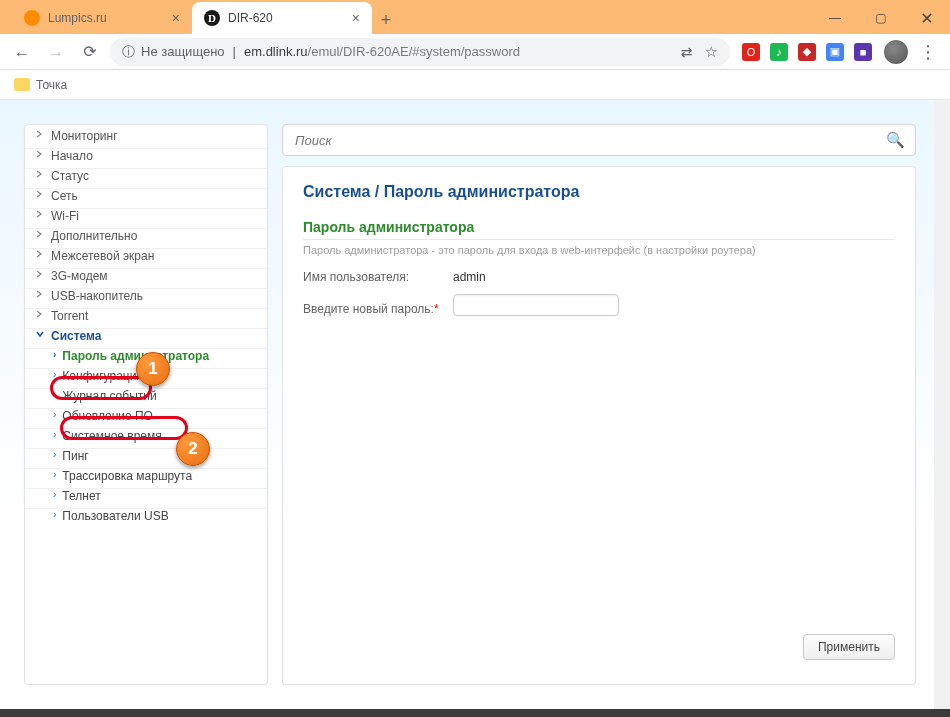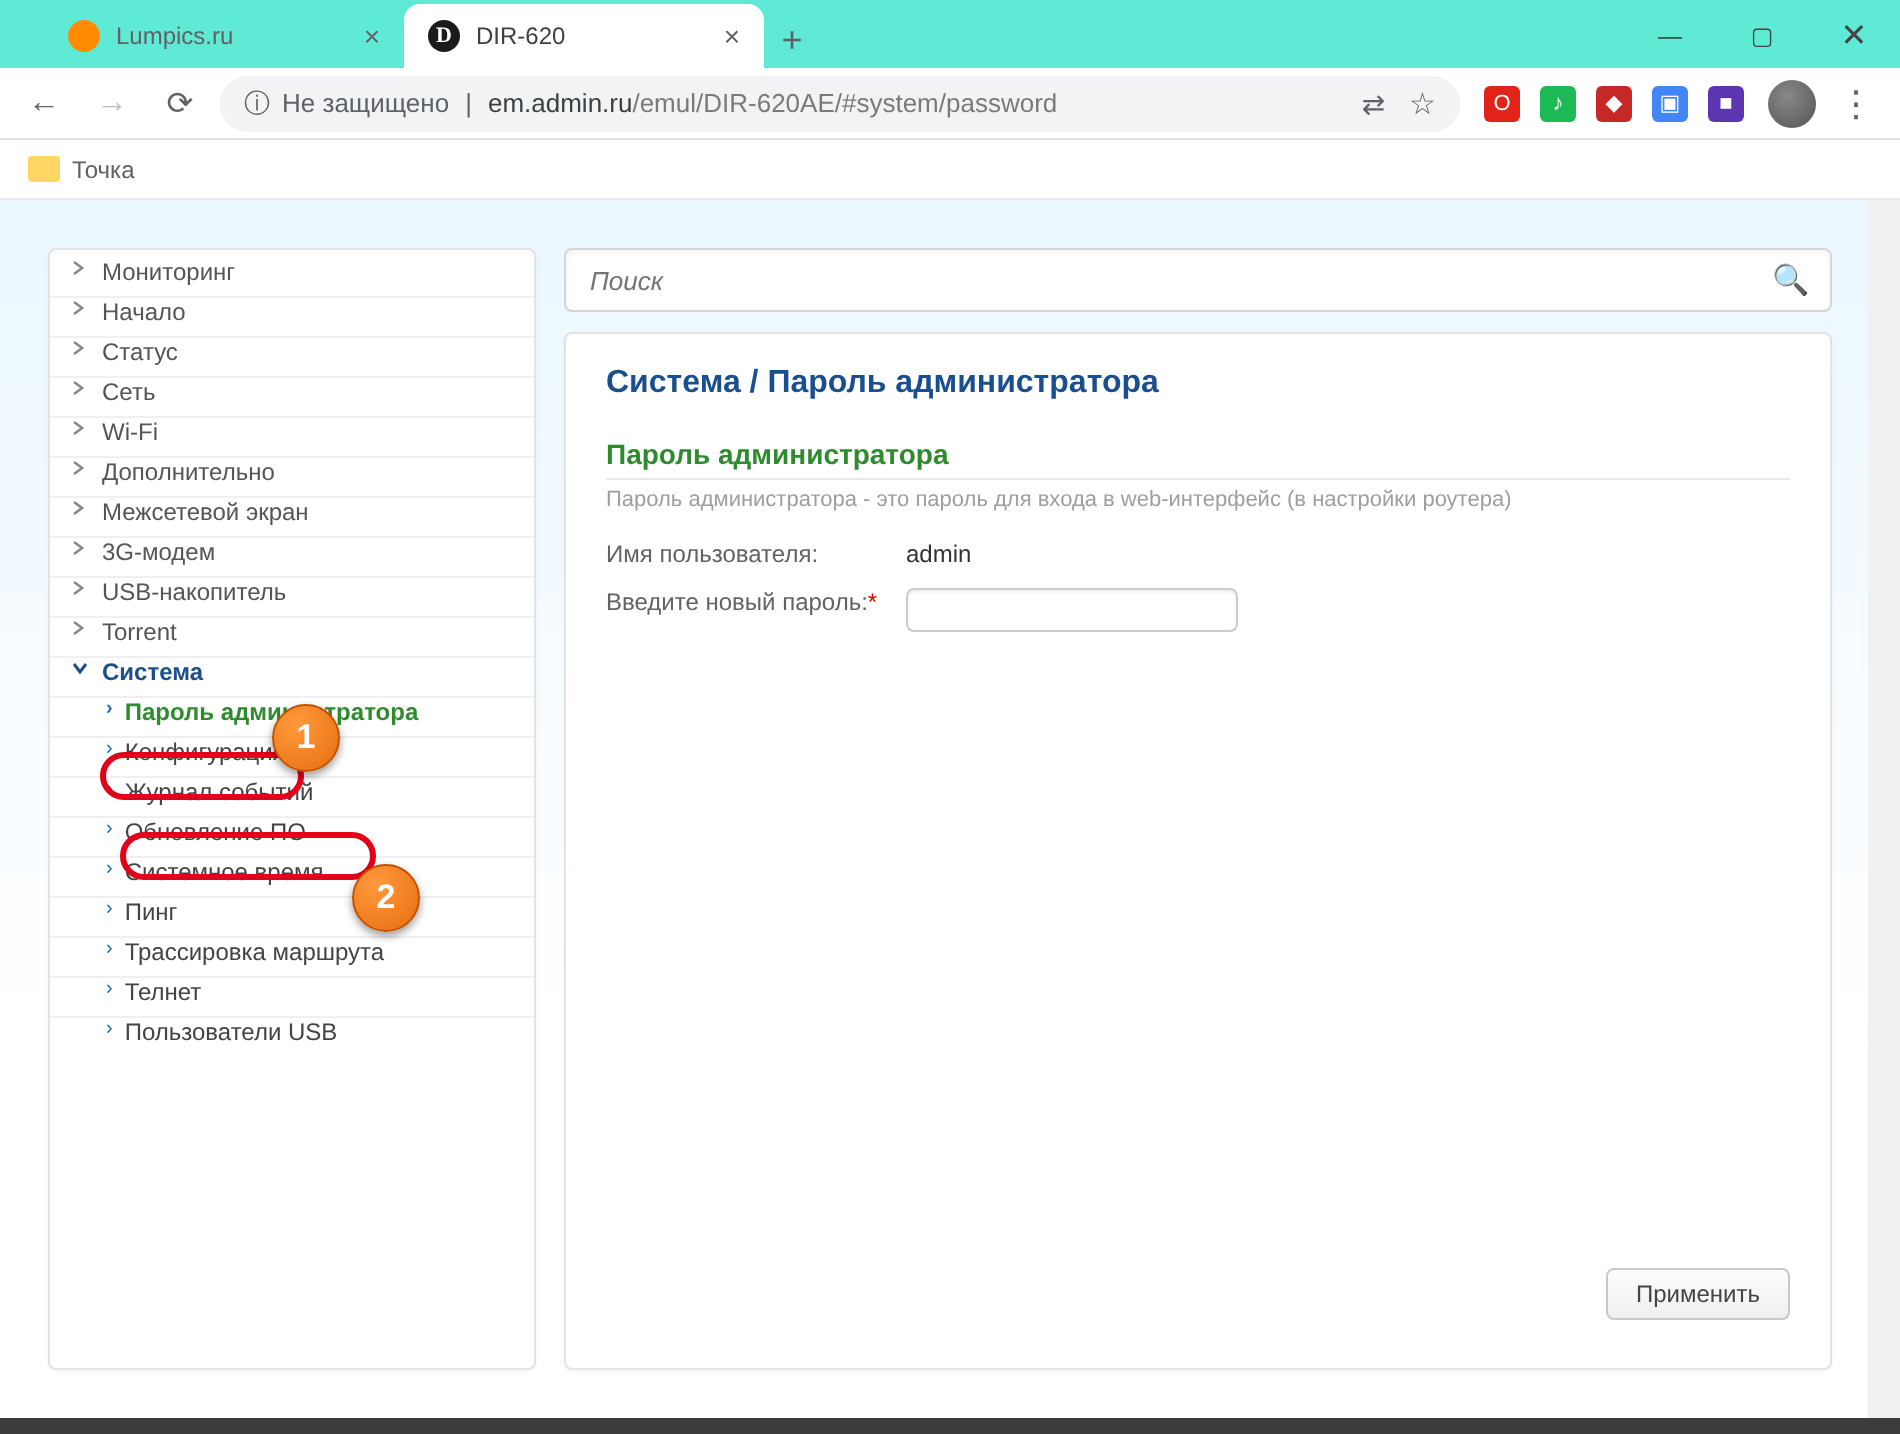--- a/index.html
+++ b/index.html
@@ -1,18 +1,18 @@
 <!DOCTYPE html>
 <html><head>
 <meta charset="utf-8">
 <style>
   * { box-sizing: border-box; }
   html, body { margin:0; padding:0; font-family: Arial, sans-serif; font-size:13px; color:#333; background:#fff; }
   body { width:950px; height:717px; overflow:hidden; background:#3c3c3c; }
-  .tabstrip { height:34px; background:#5eead4; display:flex; align-items:flex-end; padding-left:22px; }
+  .tabstrip { height:34px; background:#fdba74; display:flex; align-items:flex-end; padding-left:12px; }
   .tab { height:32px; display:flex; align-items:center; padding:0 12px; font-size:12px; color:#5f6368; border-top-left-radius:8px; border-top-right-radius:8px; position:relative; min-width:180px; }
   .tab.active { background:#fff; color:#3c4043; }
   .tab .favicon { width:16px; height:16px; margin-right:8px; border-radius:50%; display:flex; align-items:center; justify-content:center; font-size:11px; font-weight:bold; color:#fff; }
   .tab .favicon.orange { background:#ff8c00; }
   .tab .favicon.dark { background:#1a1a1a; font-family:Georgia,serif; }
   .tab .close { margin-left:auto; font-size:14px; color:#5f6368; padding-left:8px; }
   .newtab { width:28px; height:28px; display:flex; align-items:center; justify-content:center; font-size:18px; color:#5f6368; }
   .win-controls { margin-left:auto; display:flex; height:32px; align-items:center; }
   .win-btn { width:46px; height:32px; display:flex; align-items:center; justify-content:center; color:#444; font-size:12px; }
   .win-btn.close-win { font-size:16px; }
@@ -55,21 +55,21 @@
   
   .main { flex:1; display:flex; flex-direction:column; gap:10px; margin-right:16px; }
   .searchbar { height:32px; background:#fff; border:1px solid #d6d6d6; border-radius:4px; display:flex; align-items:center; padding:0 10px; box-shadow:inset 0 1px 3px rgba(0,0,0,0.06); }
   .searchbar input { border:none; outline:none; flex:1; font-size:13px; font-style:italic; color:#8c8c8c; background:transparent; }
   .search-icon { font-size:15px; color:#999; }
 
   .panel { flex:1; background:#fff; border:1px solid #e3e3e3; border-radius:4px; padding:16px 20px; box-shadow:0 1px 2px rgba(0,0,0,0.04); position:relative; }
   .breadcrumb { font-size:16px; font-weight:bold; color:#1a4f8f; margin-bottom:18px; }
   .section-title { font-size:14px; font-weight:bold; color:#2e8b2e; padding-bottom:4px; border-bottom:1px solid #e8e8e8; margin-bottom:4px; }
   .section-desc { font-size:11px; color:#9e9e9e; margin-bottom:14px; }
-  .form-row { display:flex; align-items:flex-start; margin-bottom:10px; font-size:12px; }
+  .form-row { display:flex; align-items:flex-end; margin-bottom:10px; font-size:12px; }
   .form-row .label { width:150px; color:#636363; }
   .form-row .req { color:#d00; }
   .form-row .value { color:#333; }
   .form-row input[type="password"] { width:166px; height:22px; border:1px solid #ccc; border-radius:4px; padding:0 6px; box-shadow:inset 0 1px 2px rgba(0,0,0,0.08); }
 
   .apply-wrap { position:absolute; right:20px; bottom:24px; }
   .apply-btn { background:linear-gradient(#fdfdfd,#efefef); border:1px solid #c9c9c9; border-radius:4px; padding:5px 14px; font-size:12px; color:#444; cursor:pointer; }
 </style>
 </head>
 <body>
@@ -97,21 +97,21 @@
   <div class="tb-btn">←</div>
   <div class="tb-btn fwd">→</div>
   <div class="tb-btn">⟳</div>
   <div class="omnibox">
     <span class="secure">
       <span>ⓘ</span>
       <span>Не защищено</span>
     </span>
     <span>|</span>
     <span class="url">
-      <span>em.admin.ru</span><span class="path">/emul/DIR-620AE/#system/password</span>
+      <span>em.dlink.ru</span><span class="path">/emul/DIR-620AE/#system/password</span>
     </span>
     <span style="margin-left:auto;display:flex;gap:12px;align-items:center">
       <span style="font-size:14px">⇄</span>
       <span style="font-size:15px">☆</span>
     </span>
   </div>
   <div class="ext">
     <div class="ext-icon" style="background:#e2231a">O</div>
     <div class="ext-icon" style="background:#1db954">♪</div>
     <div class="ext-icon" style="background:#c62828">◆</div>

